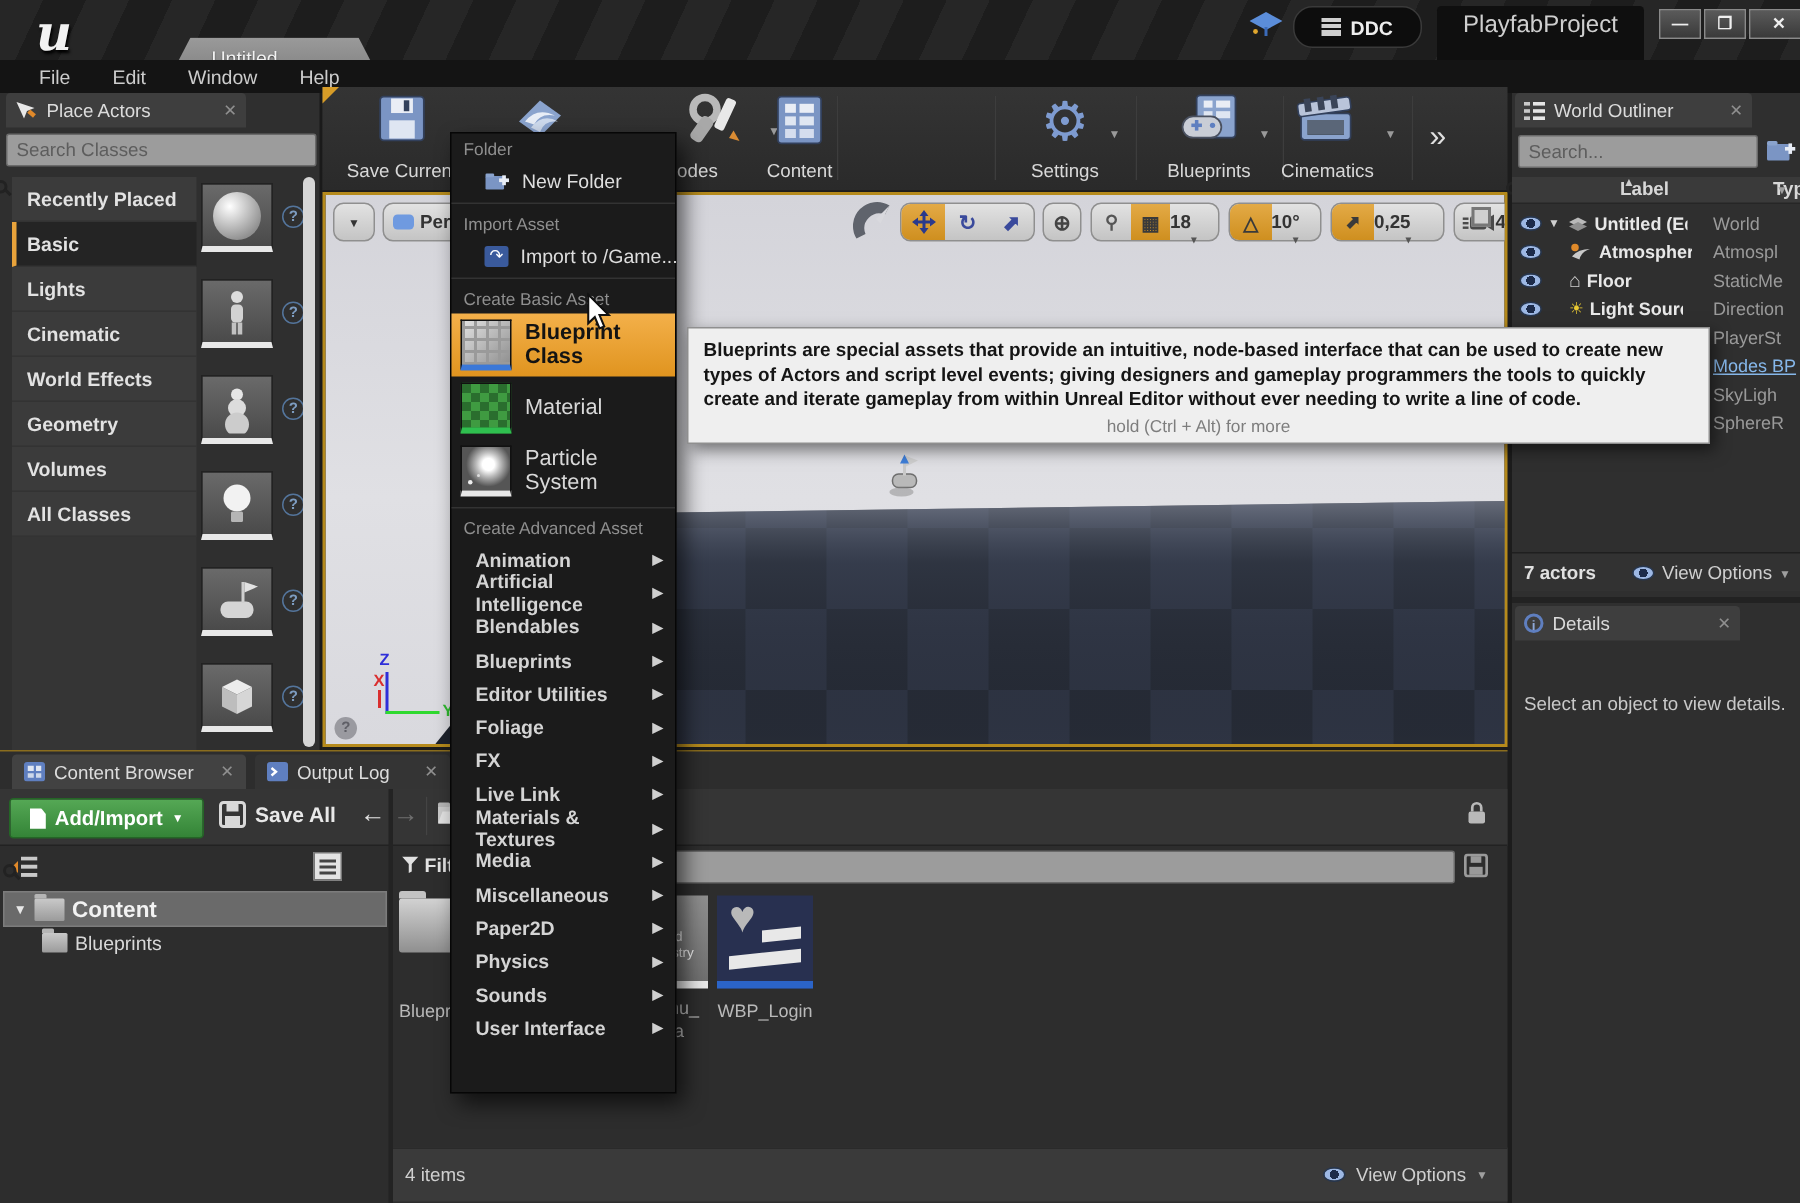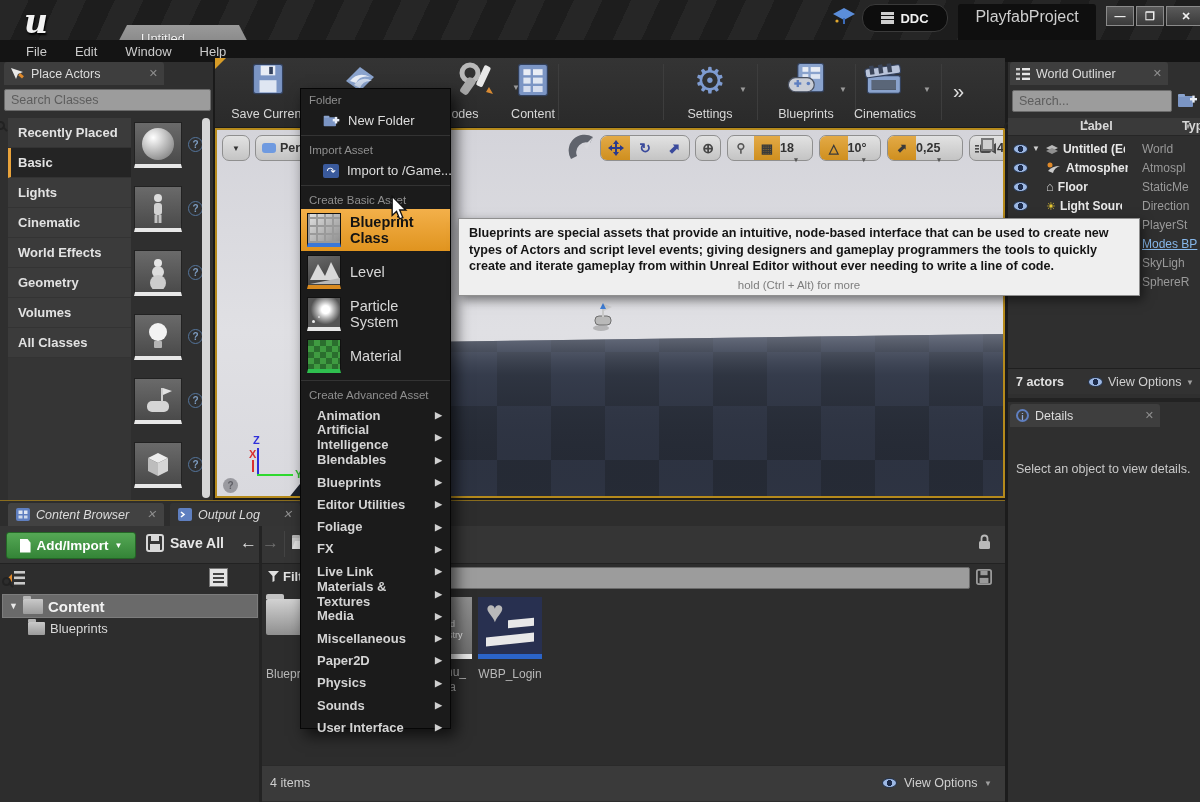--- a/index.html
+++ b/index.html
@@ -81,21 +81,21 @@
   .wo-row { position:absolute; left:0; width:192px; height:19px; display:flex; align-items:center; gap:4px; }
   .eye { width:15px; height:10px; border-radius:50%; background:radial-gradient(circle at 50% 50%, #1c2b4a 0 3px, #9db8e4 3px); border:1px solid #27364e; }
   .wo-label { color:#e8e8e8; font-size:12px; font-weight:bold; white-space:nowrap; overflow:hidden; }
   .wo-type { position:absolute; left:134px; width:56px; color:#9a9a9a; font-size:12px; white-space:nowrap; overflow:hidden; }
   .colhdr { color:#d8d8d8; font-size:12.5px; font-weight:bold;padding-left:40px; }
   .linkblue { color:#86b7ea !important; text-decoration:underline; }
 
   
   #cbrowser { left:0; top:500px; width:1005px; height:302px; background:#2d2d2d; border-top:1px solid #8a6d1e; }
   .cb-tab { position:absolute; top:2px; height:23px; border-radius:3px 3px 0 0; display:flex; align-items:center;
-    gap:6px; padding:4px 8px;font-style:italic; }
+    gap:6px; padding:4px 8px; }
   .greenbtn { position:absolute; left:6px; top:31px; width:130px; height:27px;
     background:linear-gradient(#55a855,#348437); border:1px solid #246626; border-radius:3px; display:flex;
     align-items:center; justify-content:center; gap:6px; color:#fff; font-weight:bold; font-size:13.5px; }
   .doc-ic { width:11px; height:14px; background:#fff; clip-path:polygon(0 0,70% 0,100% 30%,100% 100%,0 100%); }
   .nav-arrow { font-size:17px; font-weight:bold; }
   .tree-row { display:flex; align-items:center; gap:5px; font-size:13px; color:#d8d8d8; }
   .folder-ic { width:17px; height:13px; background:linear-gradient(#c9c9c9,#9b9b9b); border-radius:1px; position:relative; }
   .folder-ic::before { content:""; position:absolute; top:-3px; left:0; width:8px; height:3px; background:#b5b5b5;
     border-radius:1px 1px 0 0; }
   .folder-big { width:46px; height:36px; background:linear-gradient(#d2d2d2,#8f8f8f); border-radius:2px; position:relative; }
@@ -649,40 +649,31 @@
       <span style="white-space:nowrap;">Import to /Game...</span>
     </div>
     <div class="cm-div"></div>
     <div class="cm-hdr">Create Basic Asset</div>
     <div class="cm-big hl">
       <div class="cm-thumb" style="background:linear-gradient(135deg,#d8d8d8,#8f8f8f),linear-gradient(#888 1px,transparent 1px); border-bottom:4px solid #3b78d8;
            background-image:repeating-linear-gradient(90deg,#9a9a9a 0 2px,transparent 2px 8px),repeating-linear-gradient(0deg,#9a9a9a 0 2px,transparent 2px 8px),linear-gradient(135deg,#e2e2e2,#8f8f8f);"></div>
       <span>Blueprint Class</span>
     </div>
     <div class="cm-big">
-      <div class="cm-thumb" style="border-bottom:4px solid #d98a1f; background:linear-gradient(160deg,#6a6a6a,#3a3a3a); position:relative; overflow:hidden;">
-        <svg width="34" height="30" viewBox="0 0 34 30">
-            <polygon points="2,24 10,8 17,20 23,6 32,24" fill="#d9d9d9"></polygon>
-            <polygon points="2,28 32,22 32,28" fill="#b9b9b9"></polygon>
-          </svg>
-      </div>
-      <span>Level</span>
+      <div class="cm-thumb" style="border-bottom:4px solid #2fbf4f;
+           background:repeating-conic-gradient(#3f9b41 0% 25%, #2a6e2e 0% 50%) 0 0 / 12px 12px, #2a6e2e;"></div>
+      <span>Material</span>
     </div>
     <div class="cm-big">
       <div class="cm-thumb" style="border-bottom:4px solid #e8e8e8; background:radial-gradient(circle at 55% 40%, #ffffff 0 4px, #bdbdbd 8px, #555 60%); position:relative;">
         <span style="position:absolute; left:4px; bottom:4px; width:3px; height:3px; border-radius:50%; background:#eee;"></span>
         <span style="position:absolute; left:10px; bottom:9px; width:2px; height:2px; border-radius:50%; background:#ddd;"></span>
       </div>
       <span>Particle System</span>
     </div>
-    <div class="cm-big">
-      <div class="cm-thumb" style="border-bottom:4px solid #2fbf4f;
-           background:repeating-conic-gradient(#3f9b41 0% 25%, #2a6e2e 0% 50%) 0 0 / 12px 12px, #2a6e2e;"></div>
-      <span>Material</span>
-    </div>
     <div class="cm-div"></div>
     <div class="cm-hdr">Create Advanced Asset</div>
     <div class="cm-adv">
         <span>Animation</span>
         <span class="arr">▶</span>
       </div>
     <div class="cm-adv">
         <span>Artificial Intelligence</span>
         <span class="arr">▶</span>
       </div>

